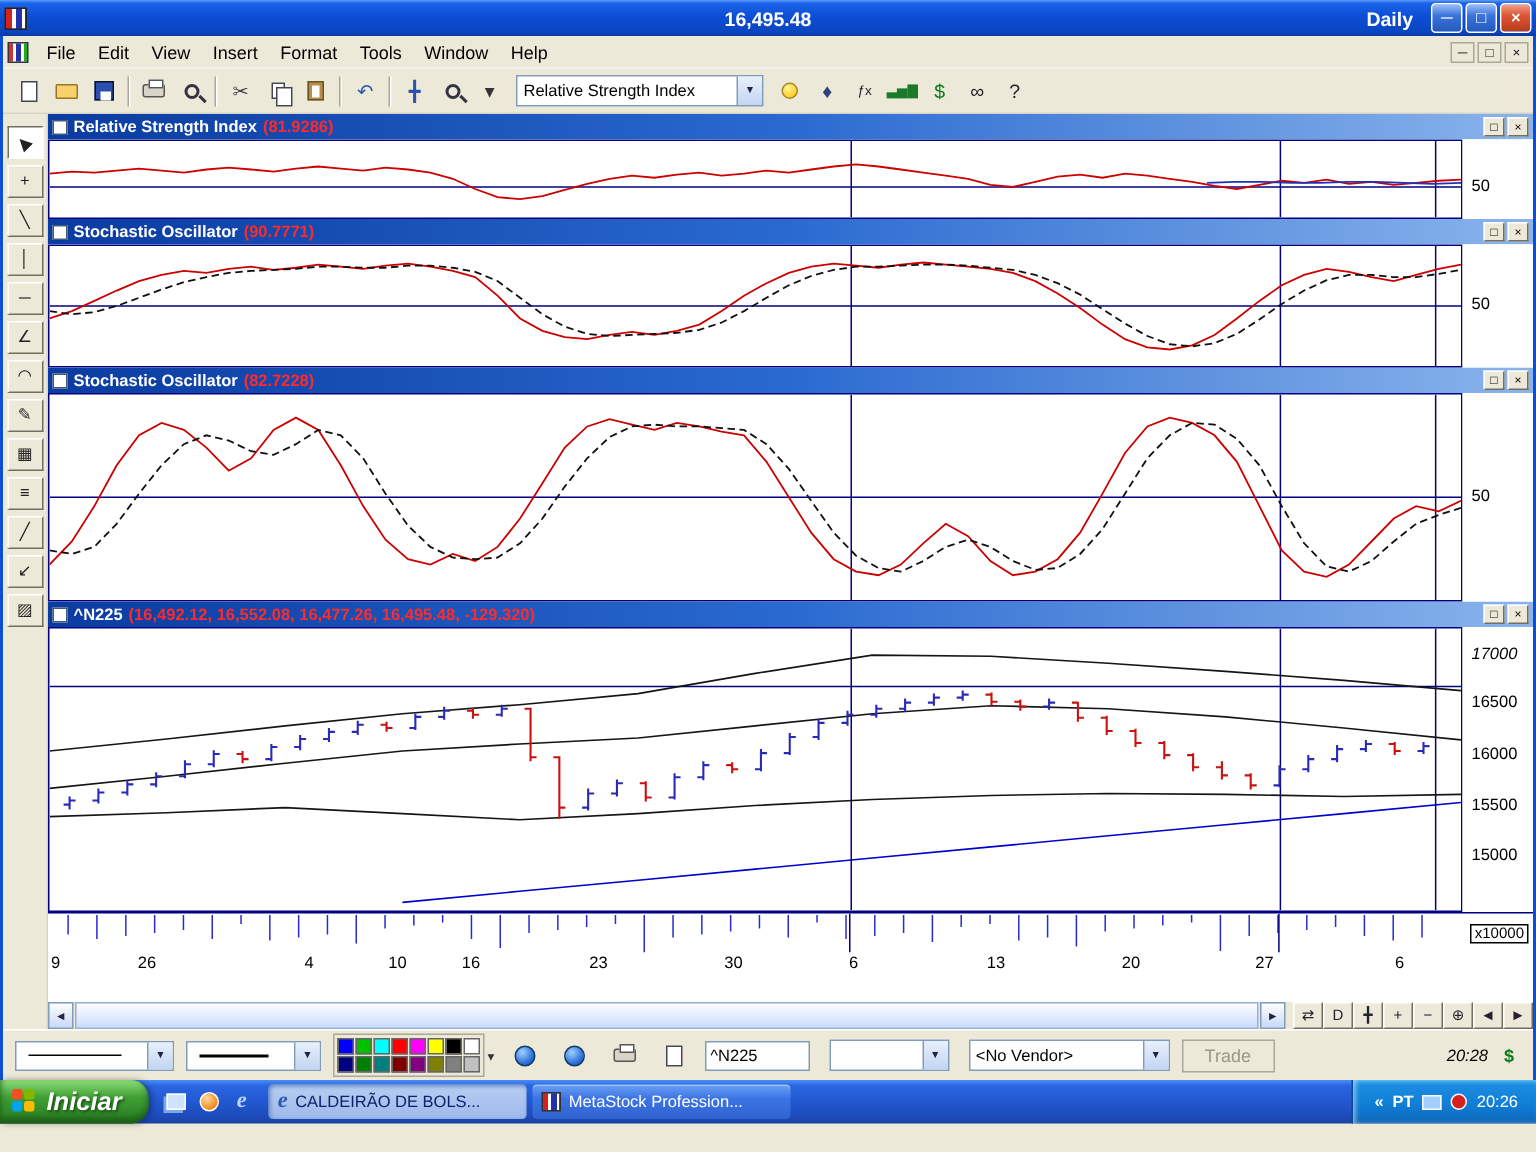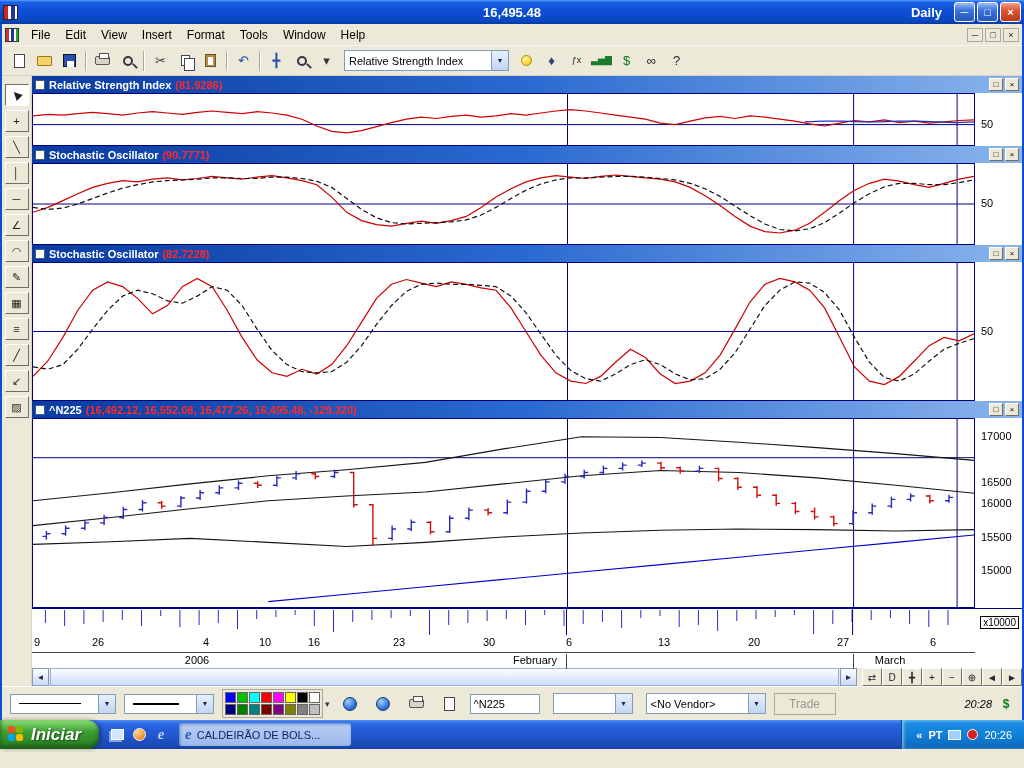--- a/index.html
+++ b/index.html
@@ -409,22 +409,22 @@
                   <path d="M781.6,88.5L781.6,100.6M777.6,92.5L781.6,92.5M781.6,97.9L785.6,97.9" fill="none" stroke="#cc1010" stroke-width="1.4"></path>
                   <path d="M800.8,96.5L800.8,107.3M796.8,97.9L800.8,97.9M800.8,104.6L804.8,104.6" fill="none" stroke="#cc1010" stroke-width="1.4"></path>
                   <path d="M820.0,91.1L820.0,105.9M816.0,104.6L820.0,104.6M820.0,93.8L824.0,93.8" fill="none" stroke="#2a2ab8" stroke-width="1.4"></path>
                   <path d="M839.2,84.4L839.2,95.8M835.2,93.8L839.2,93.8M839.2,87.1L843.2,87.1" fill="none" stroke="#2a2ab8" stroke-width="1.4"></path>
                   <path d="M858.4,77.7L858.4,89.1M854.4,87.1L858.4,87.1M858.4,80.4L862.4,80.4" fill="none" stroke="#2a2ab8" stroke-width="1.4"></path>
                   <path d="M877.6,74.3L877.6,82.4M873.6,80.4L877.6,80.4M877.6,77.0L881.6,77.0" fill="none" stroke="#2a2ab8" stroke-width="1.4"></path>
                   <path d="M896.8,75.7L896.8,84.4M892.8,77.0L896.8,77.0M896.8,81.7L900.8,81.7" fill="none" stroke="#cc1010" stroke-width="1.4"></path>
                   <path d="M916.0,75.7L916.0,83.7M912.0,81.7L916.0,81.7M916.0,78.4L920.0,78.4" fill="none" stroke="#2a2ab8" stroke-width="1.4"></path>
                 </svg></div>
             <div class="ygutter" id="yaxis3">
-                <span class="ylab" style="top: 12px;">17000</span>
-                <span class="ylab" style="top: 58px; text-align: center;">16500</span>
+                <span class="ylab" style="top: 12px; font-style: italic;">17000</span>
+                <span class="ylab" style="top: 44px; text-align: center;">16500</span>
                 <span class="ylab" style="top: 79px;">16000</span>
                 <span class="ylab" style="top: 113px;">15500</span>
                 <span class="ylab" style="top: 146px;">15000</span>
               </div>
           </div>
         </div>
 
         <div class="xaxis">
           <svg class="xticks" id="xticks" width="943" height="26">
               <line x1="13.4" y1="1" x2="13.4" y2="14" stroke="#2a2ad0" stroke-width="1"></line>
@@ -485,27 +485,20 @@
               <span class="xdate" style="left: 233px;">10</span>
               <span class="xdate" style="left: 282px;">16</span>
               <span class="xdate" style="left: 367px;">23</span>
               <span class="xdate" style="left: 457px;">30</span>
               <span class="xdate" style="left: 537px;">6</span>
               <span class="xdate" style="left: 632px;">13</span>
               <span class="xdate" style="left: 722px;">20</span>
               <span class="xdate" style="left: 811px;">27</span>
               <span class="xdate" style="left: 901px;">6</span>
             </div>
-          <div class="xmonths" id="xmonths">
-              <span class="xmonth" style="left: 165px;">2006</span>
-              <span class="xmonth" style="left: 503px;">February</span>
-              <span class="xmonth" style="left: 858px;">March</span>
-              <span class="xsep" style="left: 534px;"></span>
-              <span class="xsep" style="left: 821px;"></span>
-            </div>
           <span class="xscale">x10000</span>
         </div>
 
         <div class="scrollrow">
           <span class="sbtn">◄</span>
           <span class="strack"></span>
           <span class="sbtn">►</span>
           <span class="stools" id="stools">
               <span class="stool">⇄</span>
               <span class="stool">D</span>
@@ -561,21 +554,21 @@
           <span class="ic-print"></span>
         </span>
       <span class="mi">
           <span class="ic-page"></span>
         </span>
       <input class="symbolbox" value="^N225" style="">
       <span class="combo small">
         <span class="combo-text"></span>
         <span class="combo-btn">▼</span>
       </span>
-      <span class="combo" style="width:120px;margin:0;">
+      <span class="combo" style="width:134px;margin:0;">
         <span class="combo-text">&lt;No Vendor&gt;</span>
         <span class="combo-btn">▼</span>
       </span>
       <span class="tradebtn">Trade</span>
       <span class="bb-right">
         <span class="bb-time">20:28</span>
         <span class="bb-dollar">$</span>
       </span>
     </div>
 
@@ -599,20 +592,24 @@
           <span class="mp-icon"></span>
         </span>
       <span class="qlicon">
           <span class="ie-e">e</span>
         </span>
     </div>
     <div class="taskbtn pressed">
       <span class="ie-e" style="color:#2a5ab0;">e</span>
       <span>CALDEIRÃO DE BOLS...</span>
     </div>
+    <div class="taskbtn">
+      <span class="tsk-ms"></span>
+      <span>MetaStock Profession...</span>
+    </div>
     <div class="tray">
       <span style="font-weight:bold;">«</span>
       <span style="font-weight:bold;">PT</span>
       <span class="net-icon"></span>
       <span class="shield-icon"></span>
       <span>20:26</span>
     </div>
   </div>
 
 </div>

